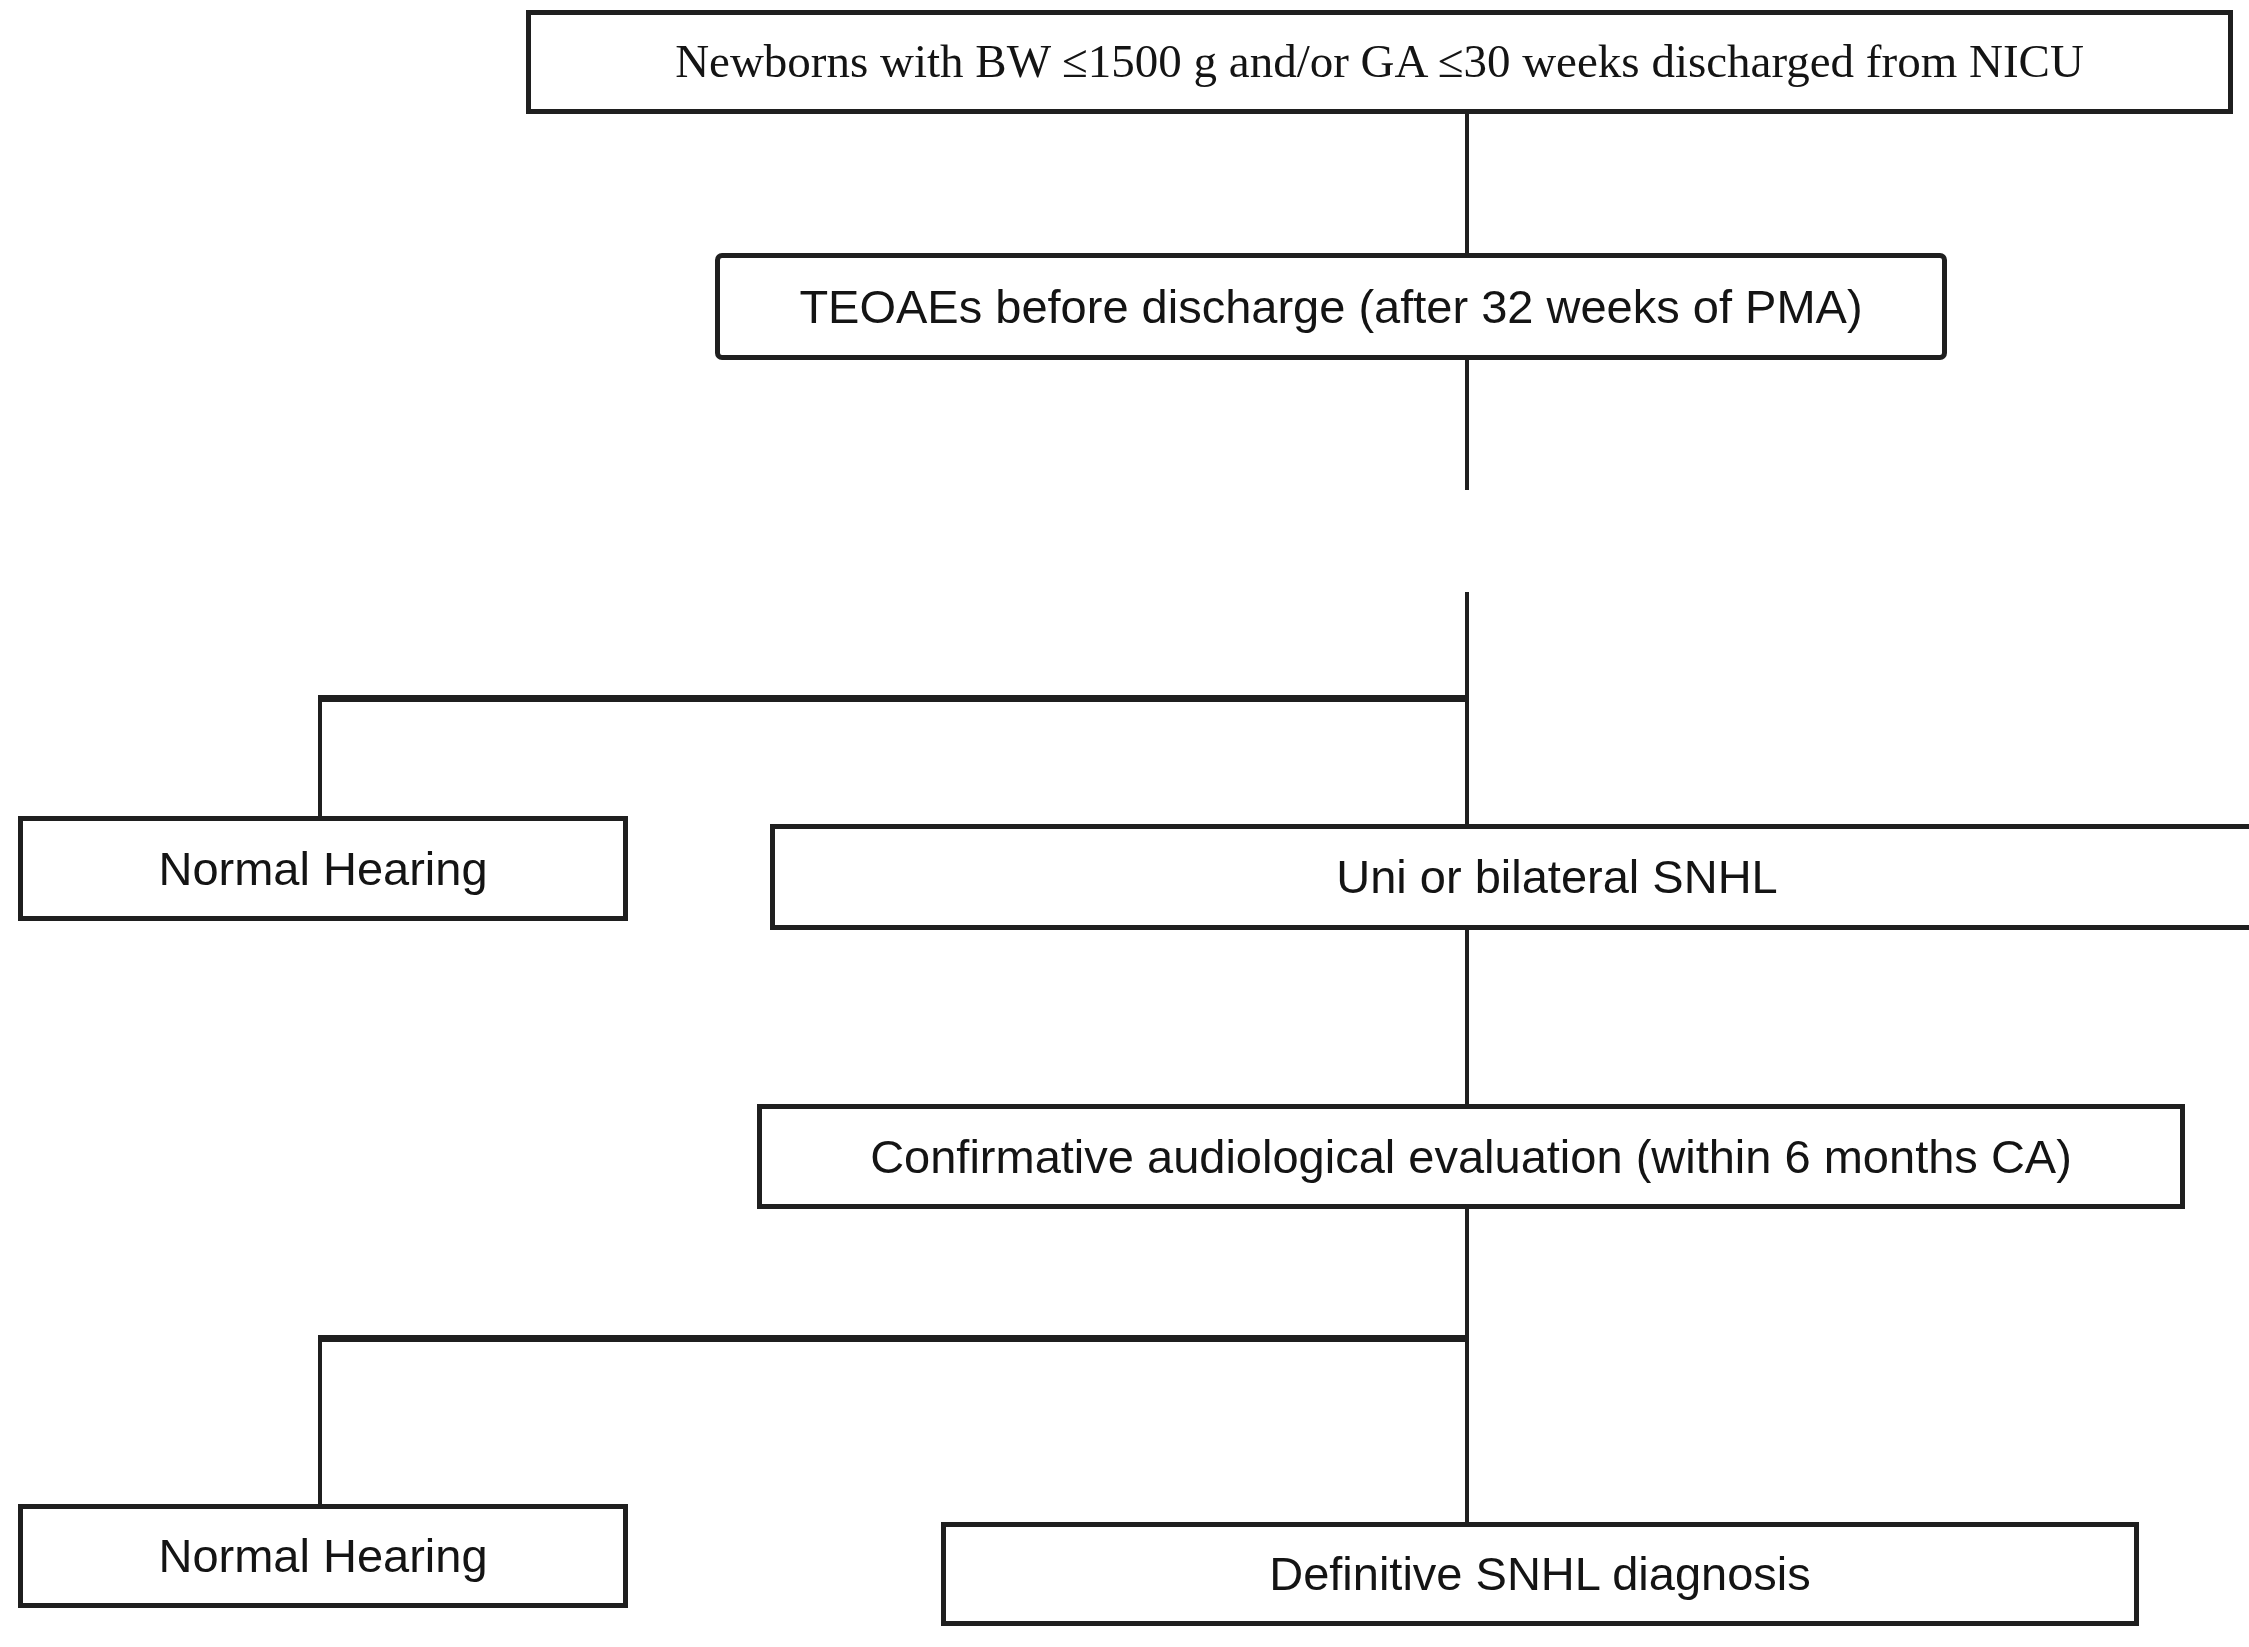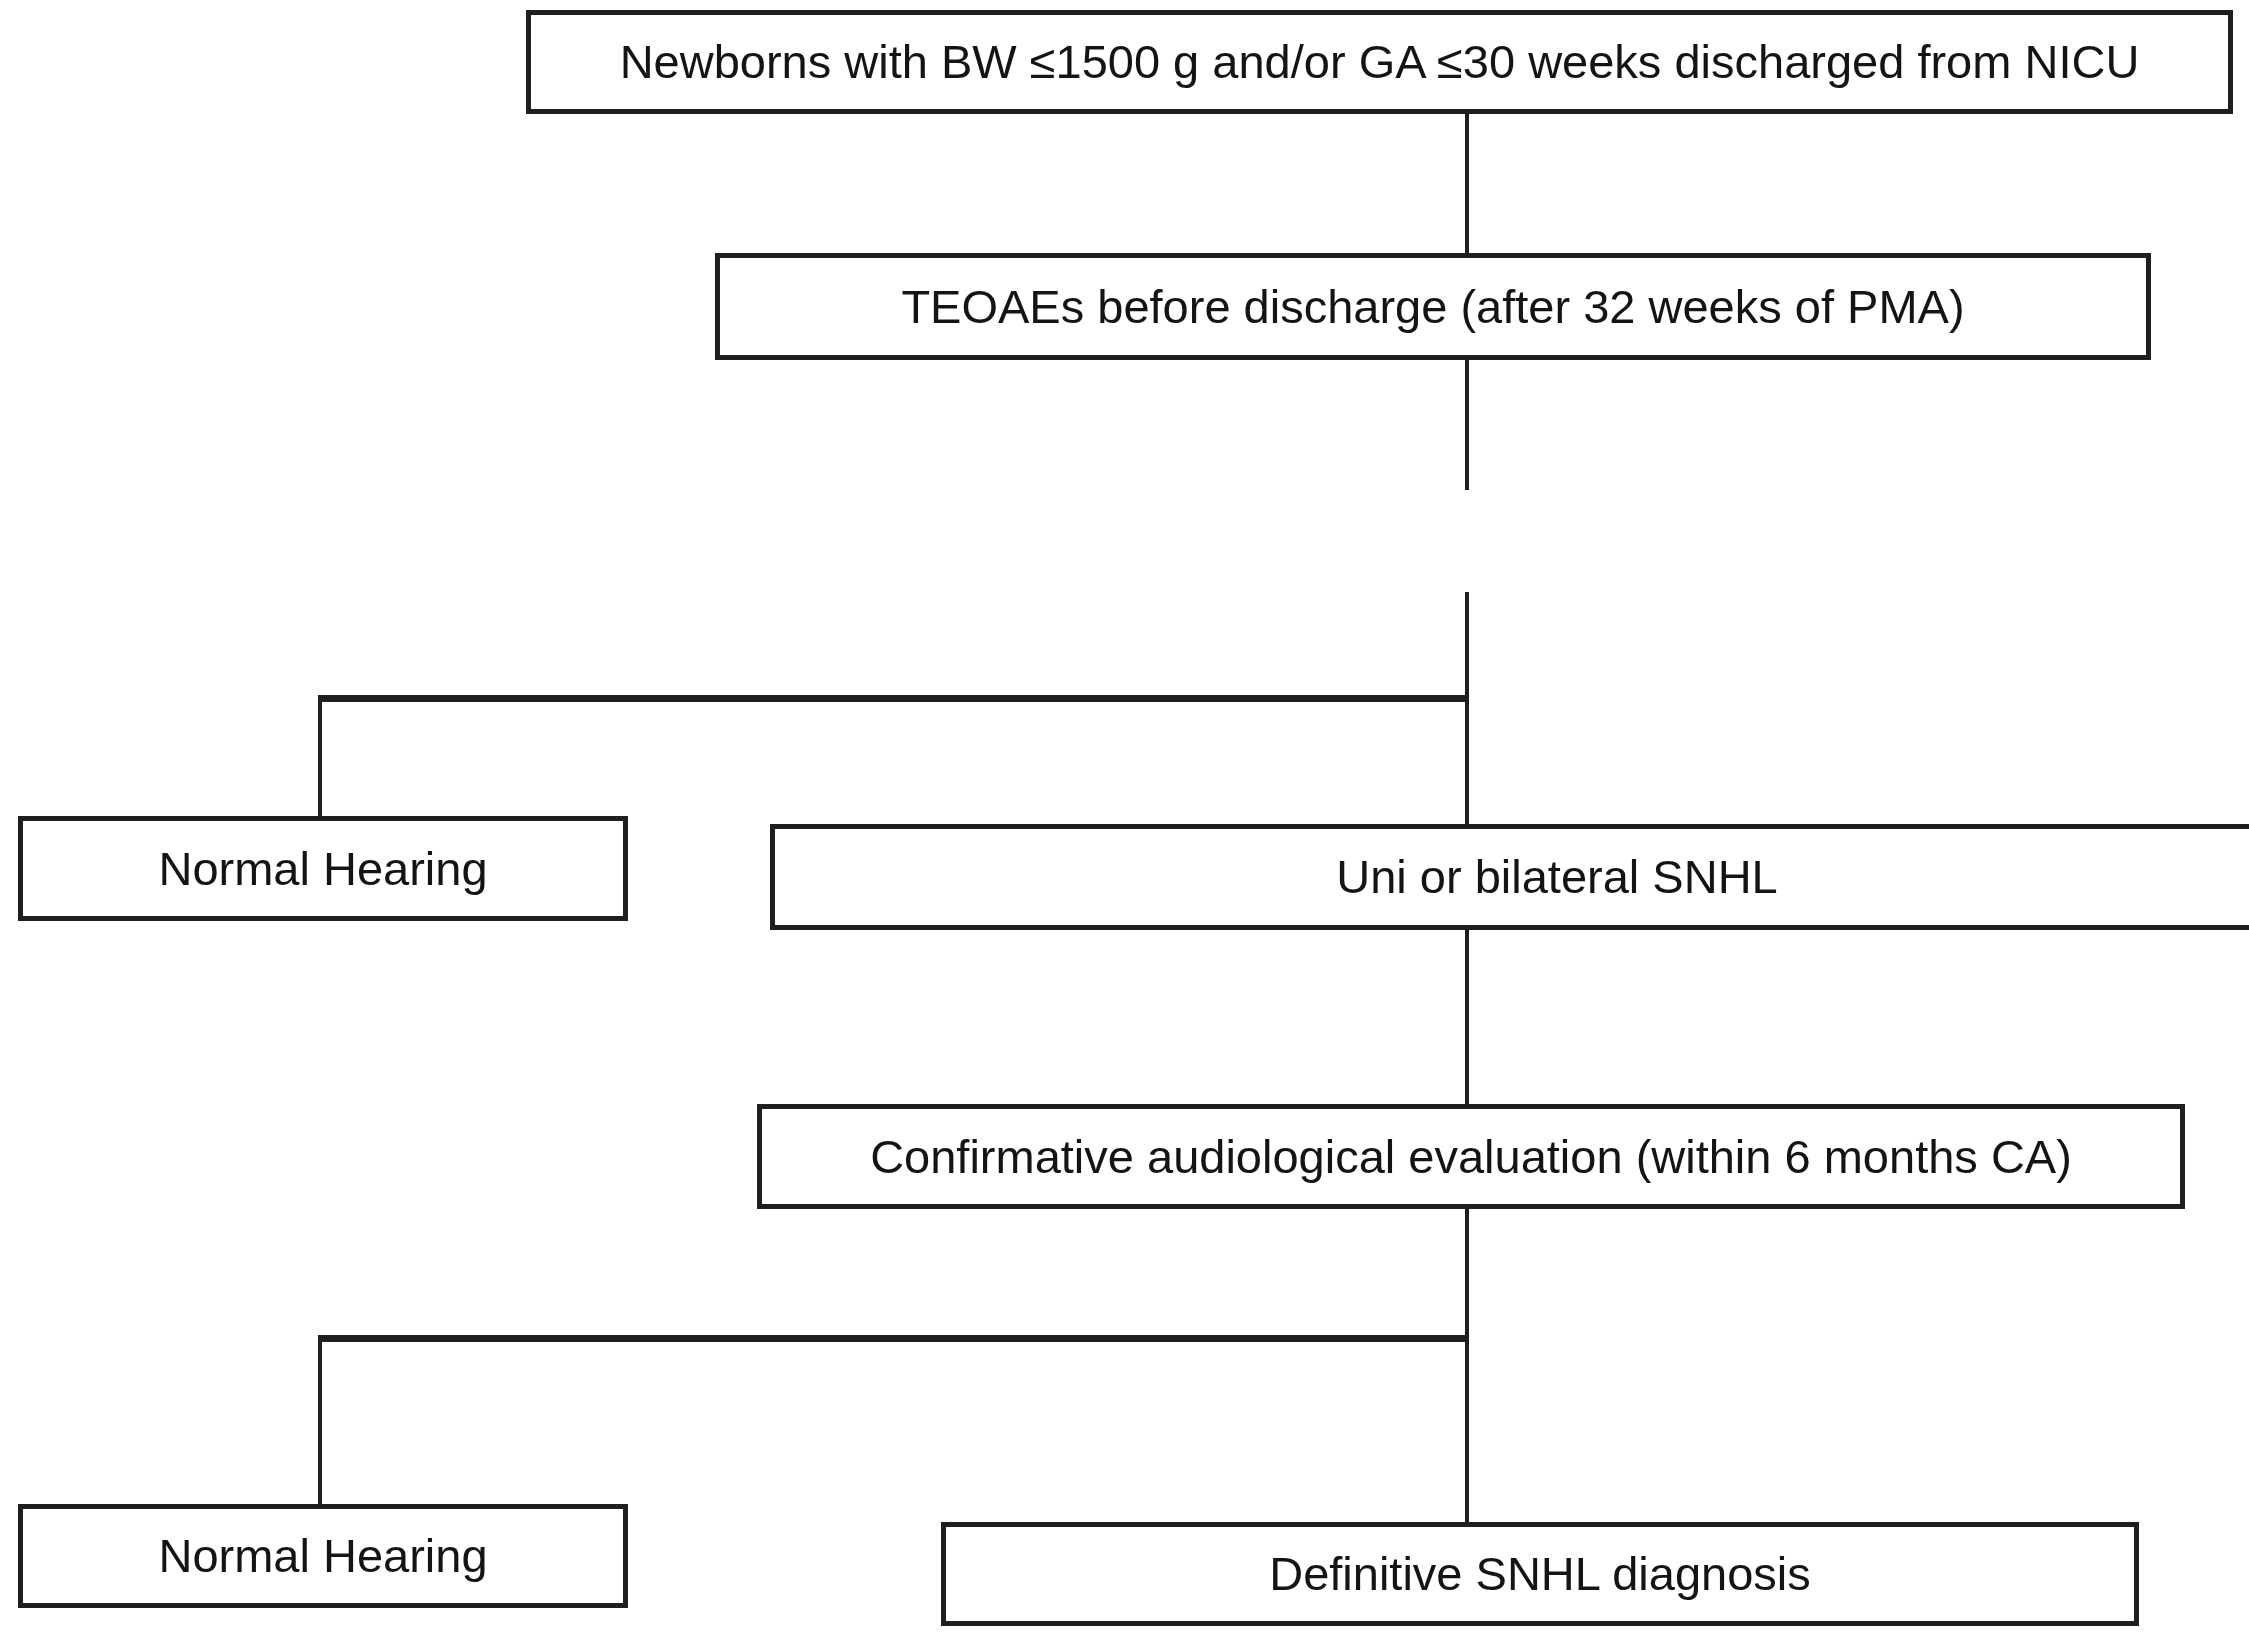--- a/index.html
+++ b/index.html
@@ -31,22 +31,22 @@
     white-space: nowrap;
   }
   .connector {
     position: absolute;
     background: #1f1f1f;
   }
   .v { width: 4.1px; }
   .h { height: 6.6px; }
 
   
-  #node-newborns     { left: 526px;  top: 10px;   width: 1707px; height: 104px; }
-  #node-teoae        { left: 715px;  top: 253px;  width: 1436px; height: 107px; }
+  #node-newborns     { left: 526px;  top: 10px;   width: 1707px; height: 104px; font-family: Liberation Serif, serif; }
+  #node-teoae        { left: 715px;  top: 253px;  width: 1232px; height: 107px; border-radius: 7px; }
   #node-abr          { left: 711px;  top: 489px;  width: 1395px; height: 104px; }
   #node-normal-1     { left: 18px;   top: 816px;  width: 610px;  height: 105px; }
   #node-snhl         { left: 770px;  top: 824px; width: 1574px; height: 106px; }
   #node-confirmative { left: 757px;  top: 1104px; width: 1428px; height: 105px; }
   #node-normal-2     { left: 18px;   top: 1504px; width: 610px;  height: 104px; }
   #node-definitive   { left: 941px; top: 1522px; width: 1198px; height: 104px; }
 
   
   #conn-newborns-teoae      { left: 1465px; top: 113px;  height: 141px; }
   #conn-teoae-abr           { left: 1465px; top: 359px;  height: 131px; }

